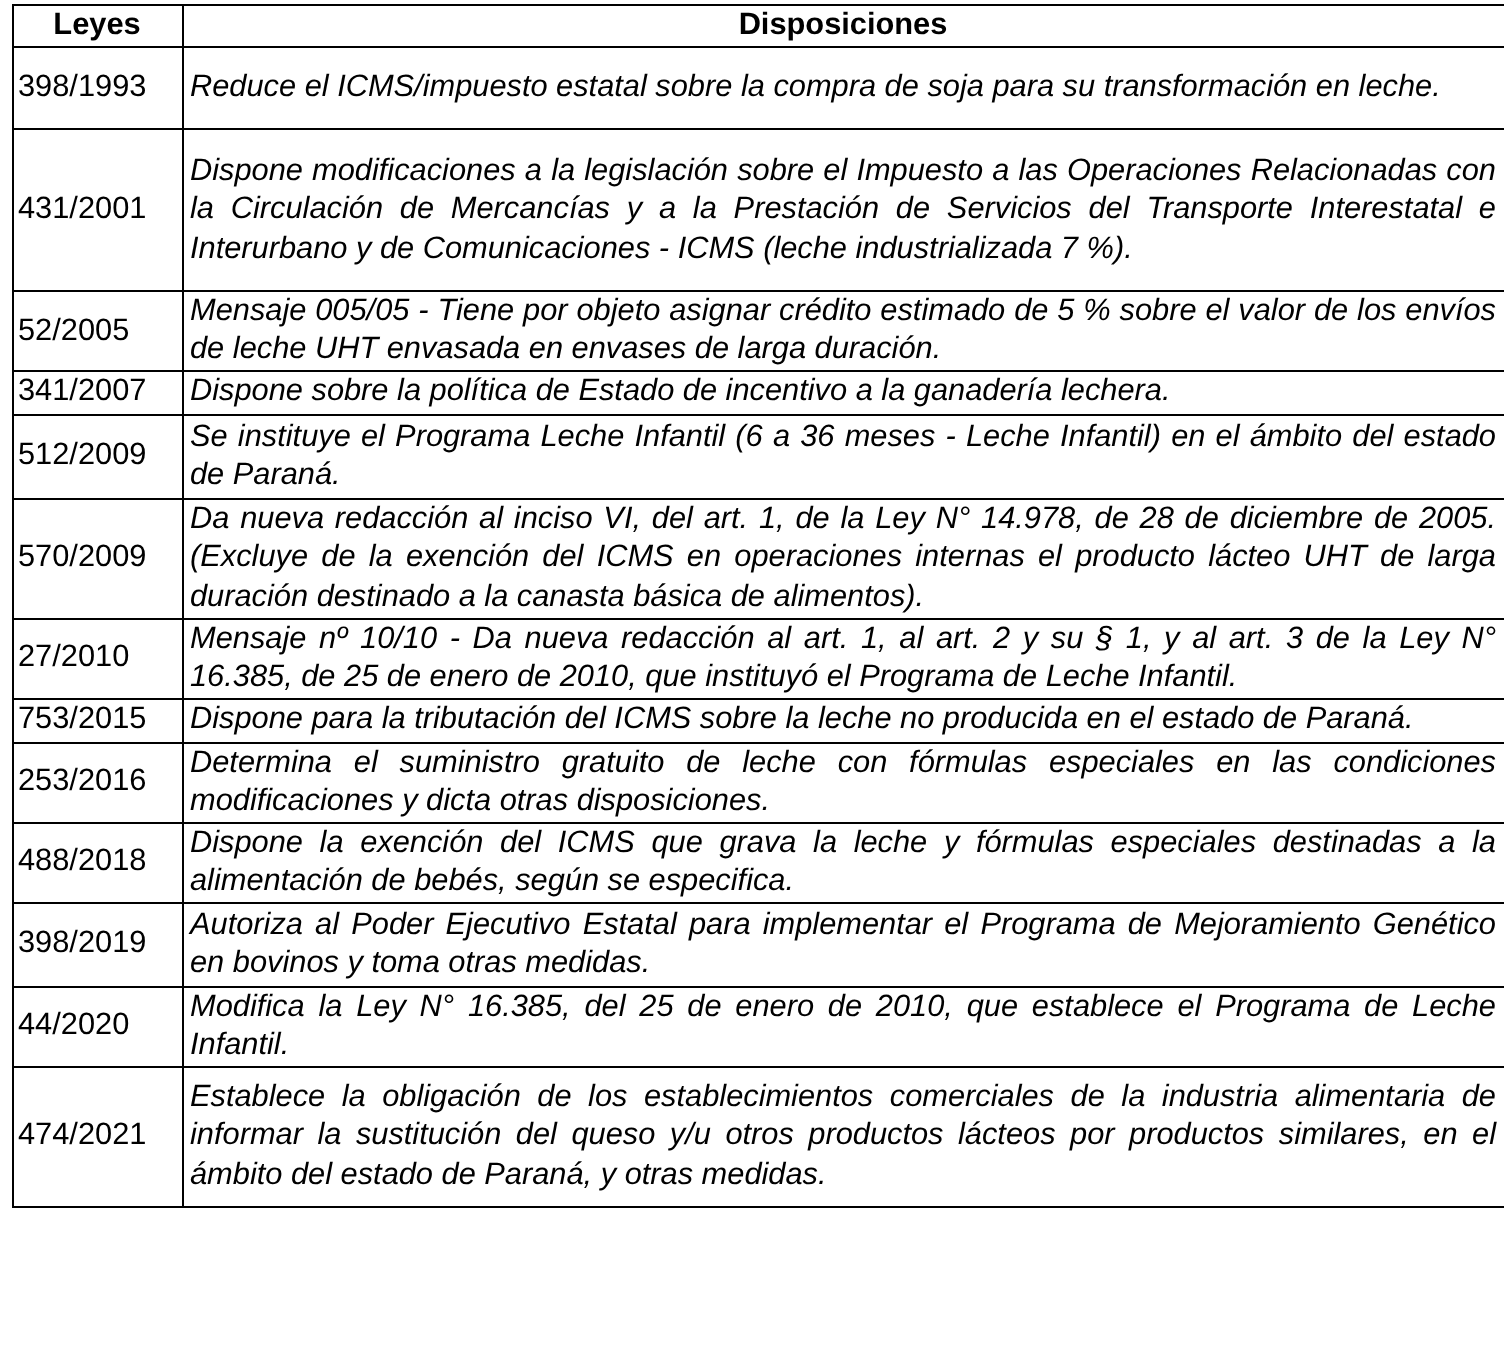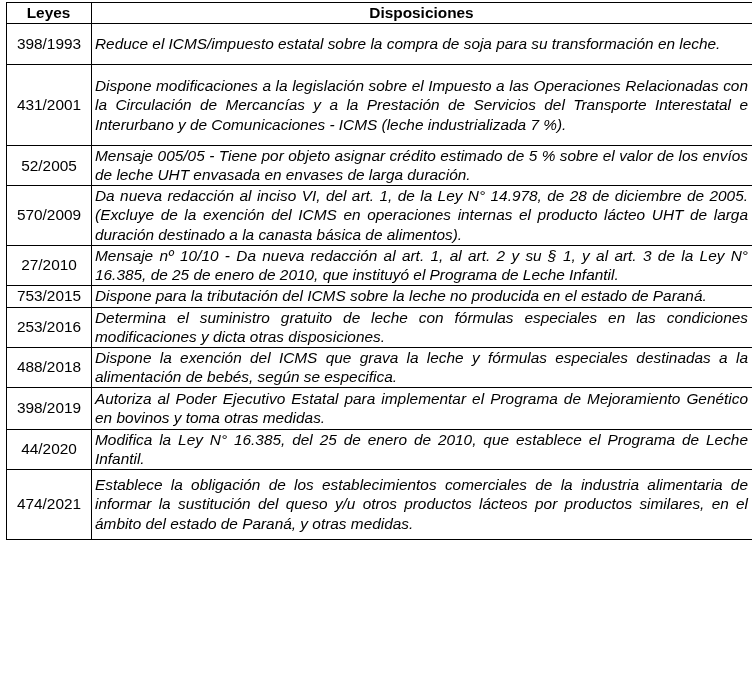--- a/index.html
+++ b/index.html
@@ -13,21 +13,21 @@
     color: #000;
     table-layout: fixed;
   }
   td, th {
     border: 1.2px solid #000;
     padding: 0 4px 0 3px;
     line-height: 19.3px;
     vertical-align: middle;
   }
   th { font-weight: bold; text-align: center; height: 20px; }
-  td.ley { text-align: center; width: 78px; white-space: nowrap; padding: 0 2px; }
+  td.ley { width: 78px; white-space: nowrap; padding: 0 2px; }
   td.disp { text-align: justify; text-align-last: left; font-style: italic; }
   col.c1 { width: 85px; }
 </style>
 </head>
 <body>
 
 <table>
   <colgroup>
       <col class="c1">
       <col>
@@ -43,20 +43,28 @@
       <td class="ley">398/1993</td>
       <td class="disp">Reduce el ICMS/impuesto estatal sobre la compra de soja para su transformación en leche.</td>
     </tr>
     <tr style="height:81px">
       <td class="ley">431/2001</td>
       <td class="disp">Dispone modificaciones a la legislación sobre el Impuesto a las Operaciones Relacionadas con la Circulación de Mercancías y a la Prestación de Servicios del Transporte Interestatal e Interurbano y de Comunicaciones - ICMS (leche industrializada 7 %).</td>
     </tr>
     <tr style="height:39px">
       <td class="ley">52/2005</td>
       <td class="disp">Mensaje 005/05 - Tiene por objeto asignar crédito estimado de 5 % sobre el valor de los envíos de leche UHT envasada en envases de larga duración.</td>
+    </tr>
+    <tr style="height:22px">
+      <td class="ley">341/2007</td>
+      <td class="disp">Dispone sobre la política de Estado de incentivo a la ganadería lechera.</td>
+    </tr>
+    <tr style="height:42px">
+      <td class="ley">512/2009</td>
+      <td class="disp">Se instituye el Programa Leche Infantil (6 a 36 meses - Leche Infantil) en el ámbito del estado de Paraná.</td>
     </tr>
     <tr style="height:60px">
       <td class="ley">570/2009</td>
       <td class="disp">Da nueva redacción al inciso VI, del art. 1, de la Ley N° 14.978, de 28 de diciembre de 2005. (Excluye de la exención del ICMS en operaciones internas el producto lácteo UHT de larga duración destinado a la canasta básica de alimentos).</td>
     </tr>
     <tr style="height:40px">
       <td class="ley">27/2010</td>
       <td class="disp">Mensaje nº 10/10 - Da nueva redacción al art. 1, al art. 2 y su § 1, y al art. 3 de la Ley N° 16.385, de 25 de enero de 2010, que instituyó el Programa de Leche Infantil.</td>
     </tr>
     <tr style="height:22px">

